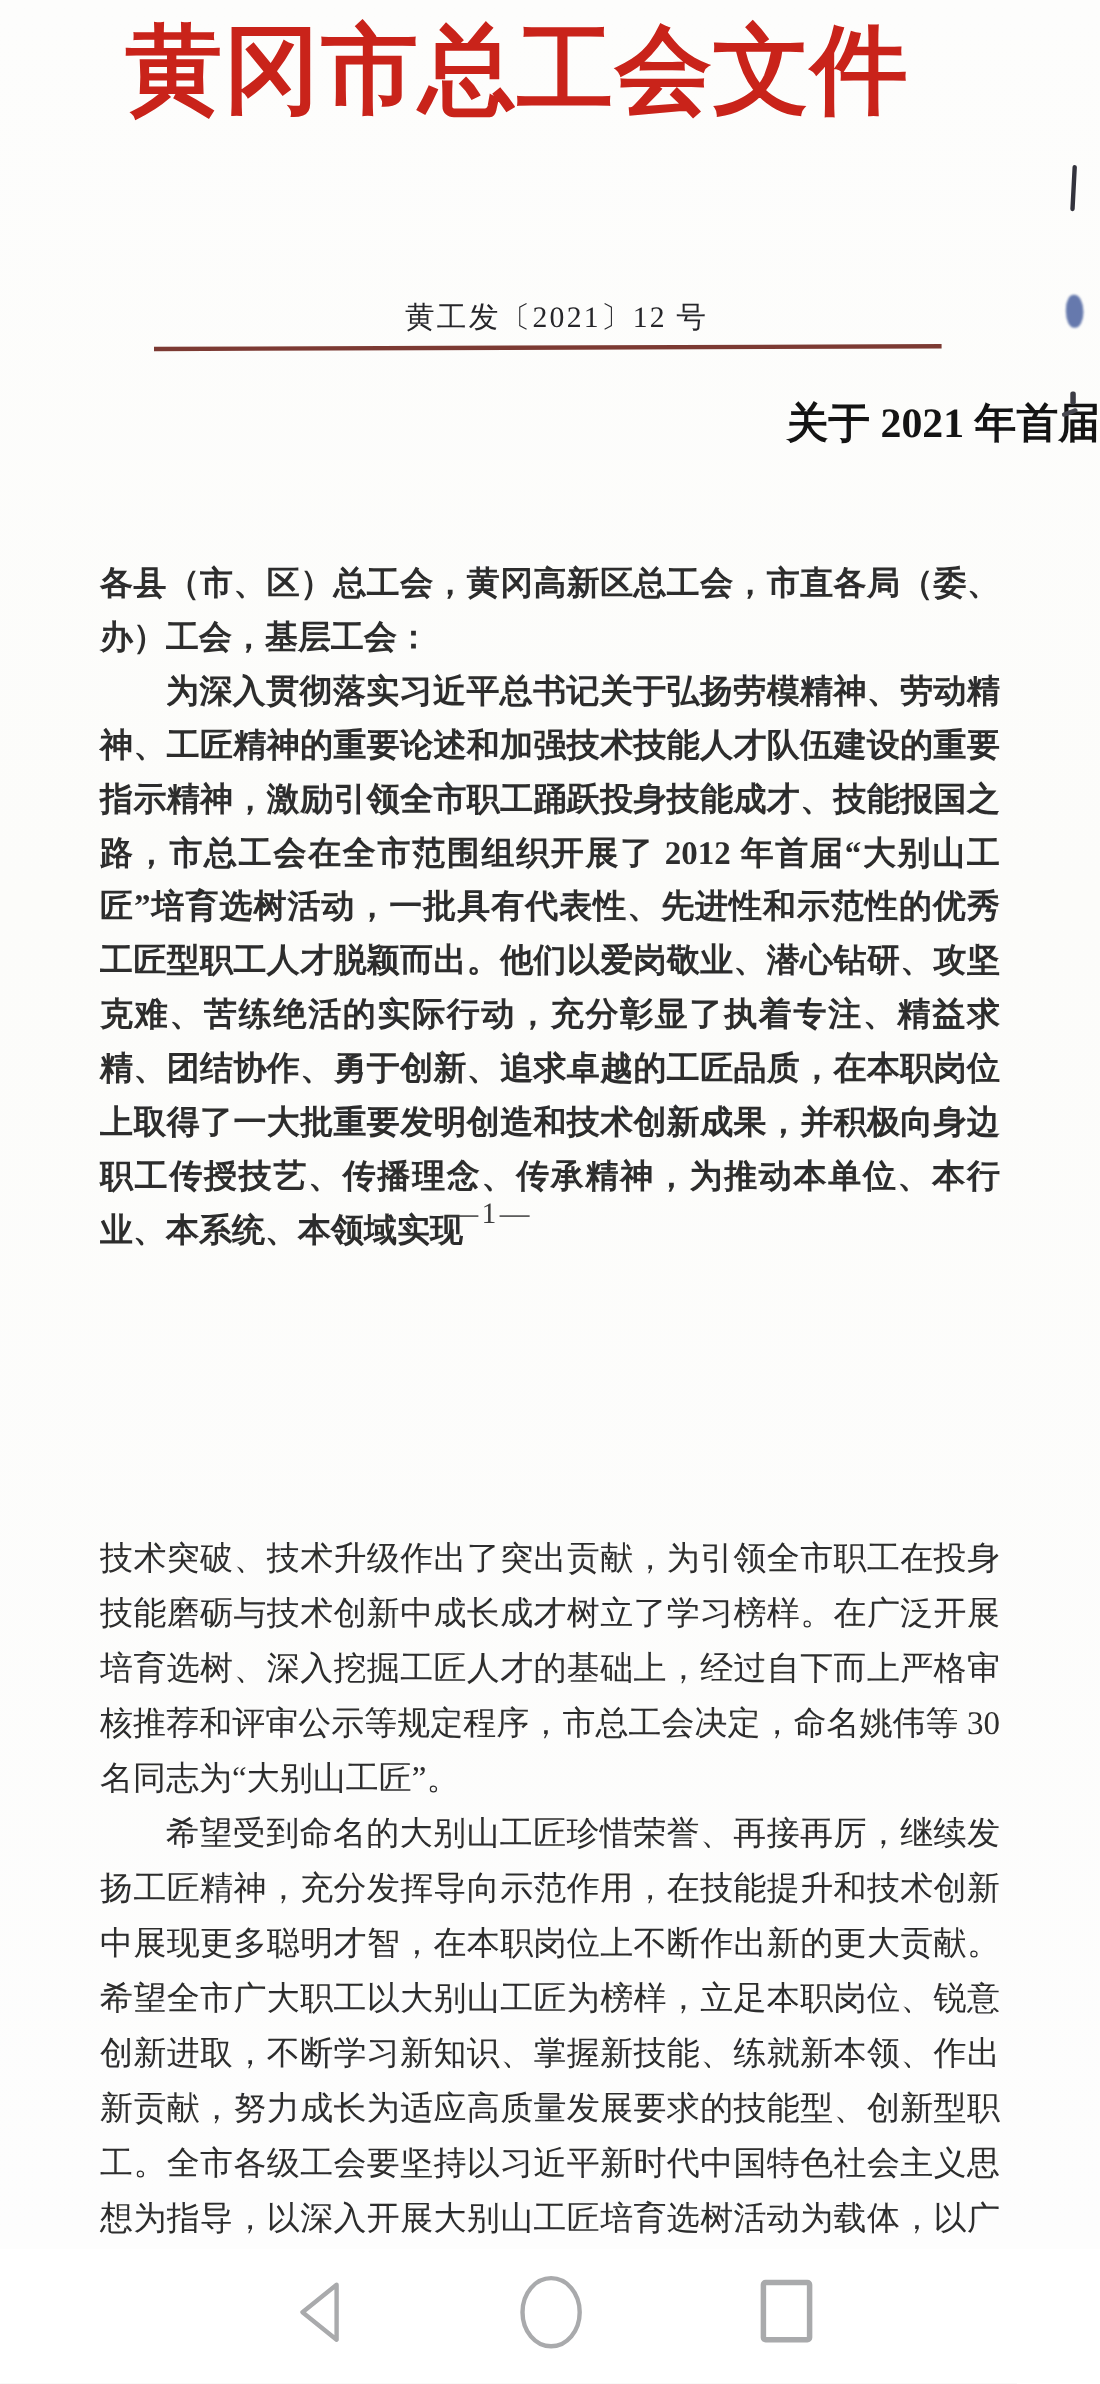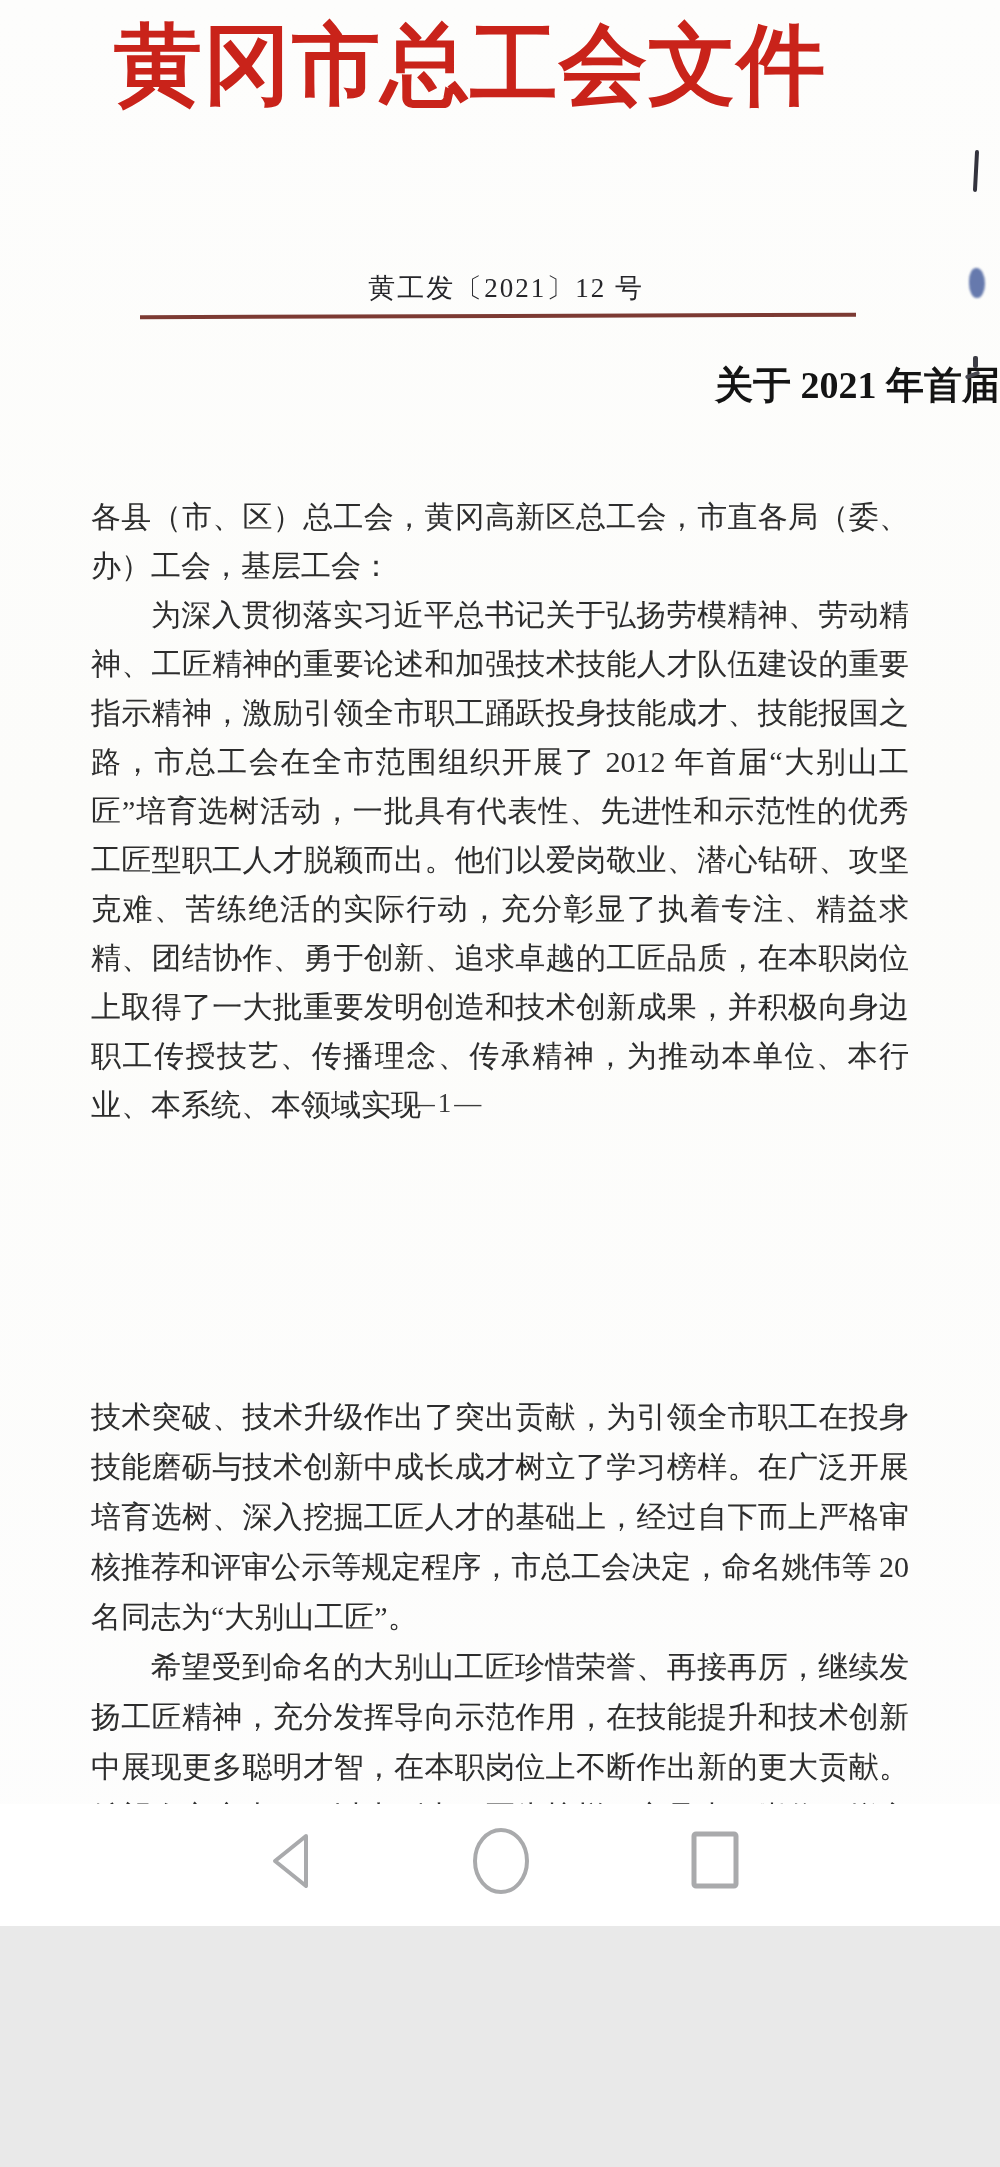--- a/index.html
+++ b/index.html
@@ -1,19 +1,19 @@
 <!DOCTYPE html>
 <html><head>
 <meta charset="utf-8">
 <style>
   html, body { margin: 0; padding: 0; background: #e9e9e9; }
   .screen {
     position: relative;
     width: 1000px;
-    height: 1926px;
+    height: 2167px;
     background: #ffffff;
     overflow: hidden;
     font-family: "Liberation Serif", "DejaVu Serif", serif;
   }
   .doc {
     position: absolute;
     top: 0; left: 0;
     width: 1000px;
     height: 2045px;
     background: linear-gradient(180deg, #fdfdfc 0%, #fcfcfa 40%, #fdfdfd 100%);
@@ -62,21 +62,21 @@
     line-height: 51px;
   }
   .body-block {
     position: absolute;
     left: 91px;
     width: 818px;
     font-size: 30px;
     color: #2d2d2d;
     text-align: justify;
   }
-  .page1-body { top: 492px; line-height: 49px; }
+  .page1-body { top: 506px; line-height: 49px; font-weight: bold; }
   .page2-body { top: 1392px; line-height: 50px; }
   .body-block p { margin: 0; }
   .para-indent { text-indent: 2em; }
   .para-noindent { text-indent: 0; }
   .page-marker {
     position: absolute;
     top: 1088px;
     left: 0;
     width: 892px;
     text-align: center;
@@ -142,21 +142,21 @@
     </div>
 
     <div class="body-block page1-body">
       <p class="para-noindent">各县（市、区）总工会，黄冈高新区总工会，市直各局（委、办）工会，基层工会：</p>
       <p class="para-indent">为深入贯彻落实习近平总书记关于弘扬劳模精神、劳动精神、工匠精神的重要论述和加强技术技能人才队伍建设的重要指示精神，激励引领全市职工踊跃投身技能成才、技能报国之路，市总工会在全市范围组织开展了 2012 年首届“大别山工匠”培育选树活动，一批具有代表性、先进性和示范性的优秀工匠型职工人才脱颖而出。他们以爱岗敬业、潜心钻研、攻坚克难、苦练绝活的实际行动，充分彰显了执着专注、精益求精、团结协作、勇于创新、追求卓越的工匠品质，在本职岗位上取得了一大批重要发明创造和技术创新成果，并积极向身边职工传授技艺、传播理念、传承精神，为推动本单位、本行业、本系统、本领域实现</p>
     </div>
 
     <div class="page-marker">—1—</div>
 
     <div class="body-block page2-body">
-      <p class="para-noindent">技术突破、技术升级作出了突出贡献，为引领全市职工在投身技能磨砺与技术创新中成长成才树立了学习榜样。在广泛开展培育选树、深入挖掘工匠人才的基础上，经过自下而上严格审核推荐和评审公示等规定程序，市总工会决定，命名姚伟等 20 名同志为“大别山工匠”。</p>
+      <p class="para-noindent">技术突破、技术升级作出了突出贡献，为引领全市职工在投身技能磨砺与技术创新中成长成才树立了学习榜样。在广泛开展培育选树、深入挖掘工匠人才的基础上，经过自下而上严格审核推荐和评审公示等规定程序，市总工会决定，命名姚伟等 30 名同志为“大别山工匠”。</p>
       <p class="para-indent">希望受到命名的大别山工匠珍惜荣誉、再接再厉，继续发扬工匠精神，充分发挥导向示范作用，在技能提升和技术创新中展现更多聪明才智，在本职岗位上不断作出新的更大贡献。希望全市广大职工以大别山工匠为榜样，立足本职岗位、锐意创新进取，不断学习新知识、掌握新技能、练就新本领、作出新贡献，努力成长为适应高质量发展要求的技能型、创新型职工。全市各级工会要坚持以习近平新时代中国特色社会主义思想为指导，以深入开展大别山工匠培育选树活动为载体，以广泛组织职工技能培</p>
     </div>
 
     <span class="mark-ink"></span>
     <span class="mark-blue"></span>
     <span class="mark-dot"></span>
     <span class="mark-curve"></span>
 
   </div>
 

